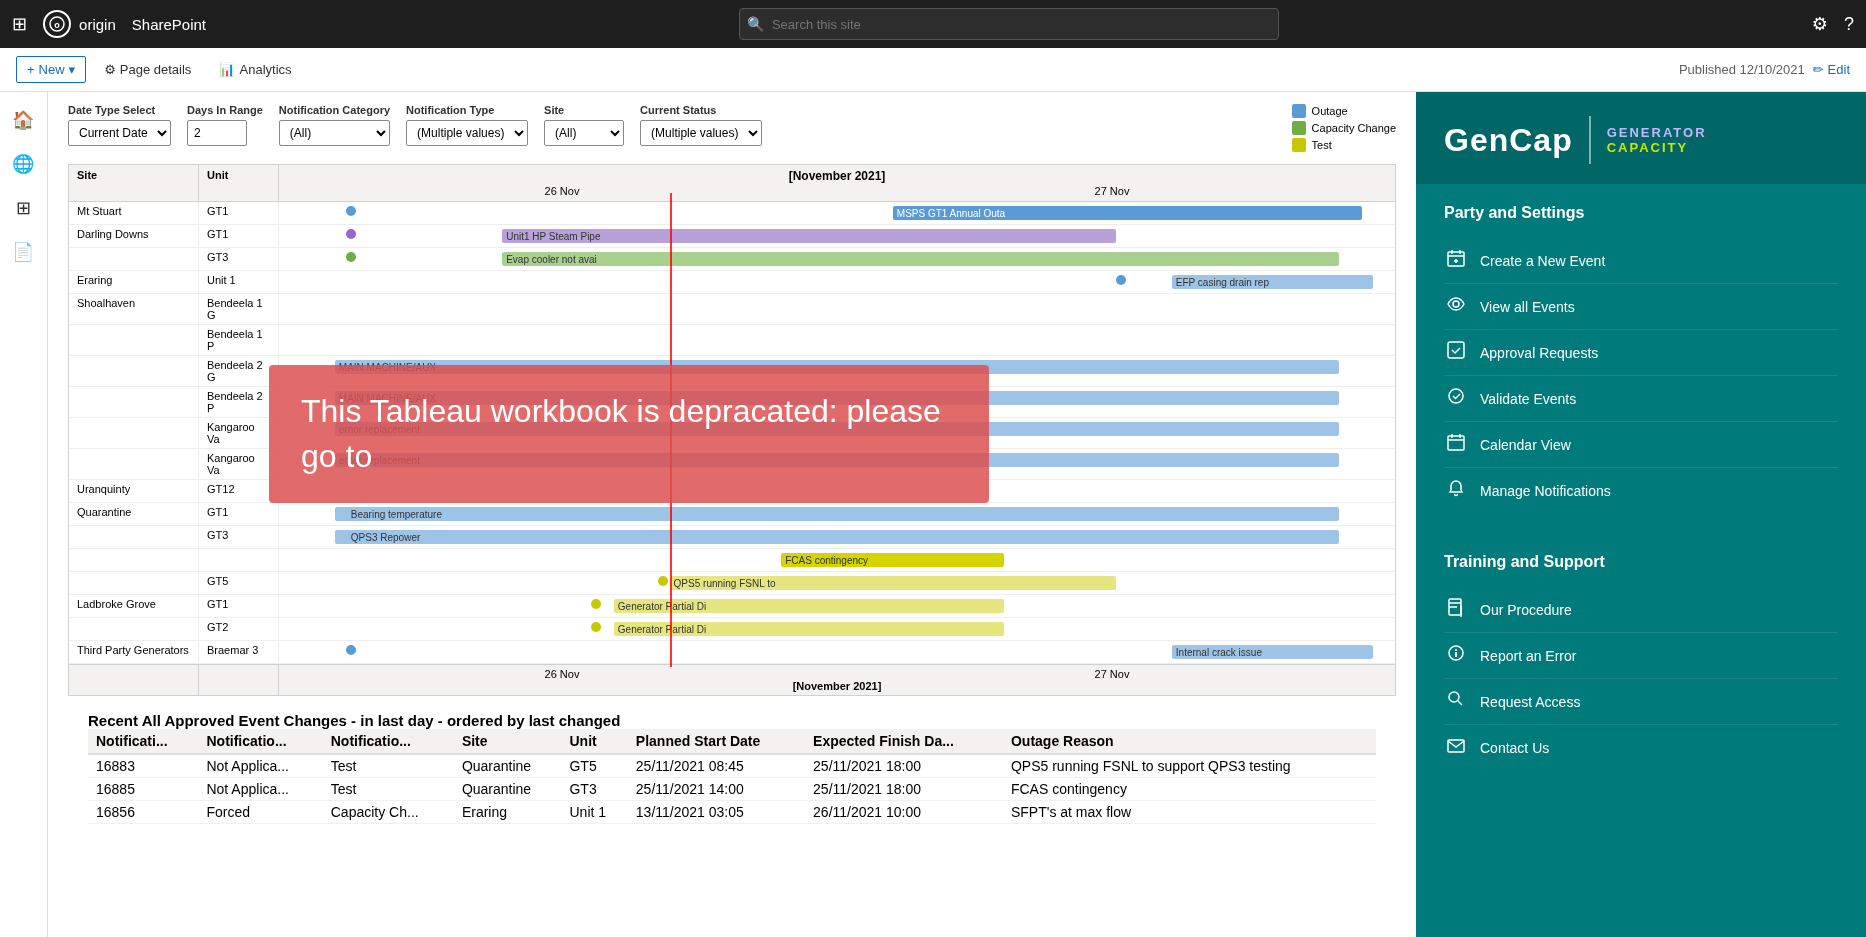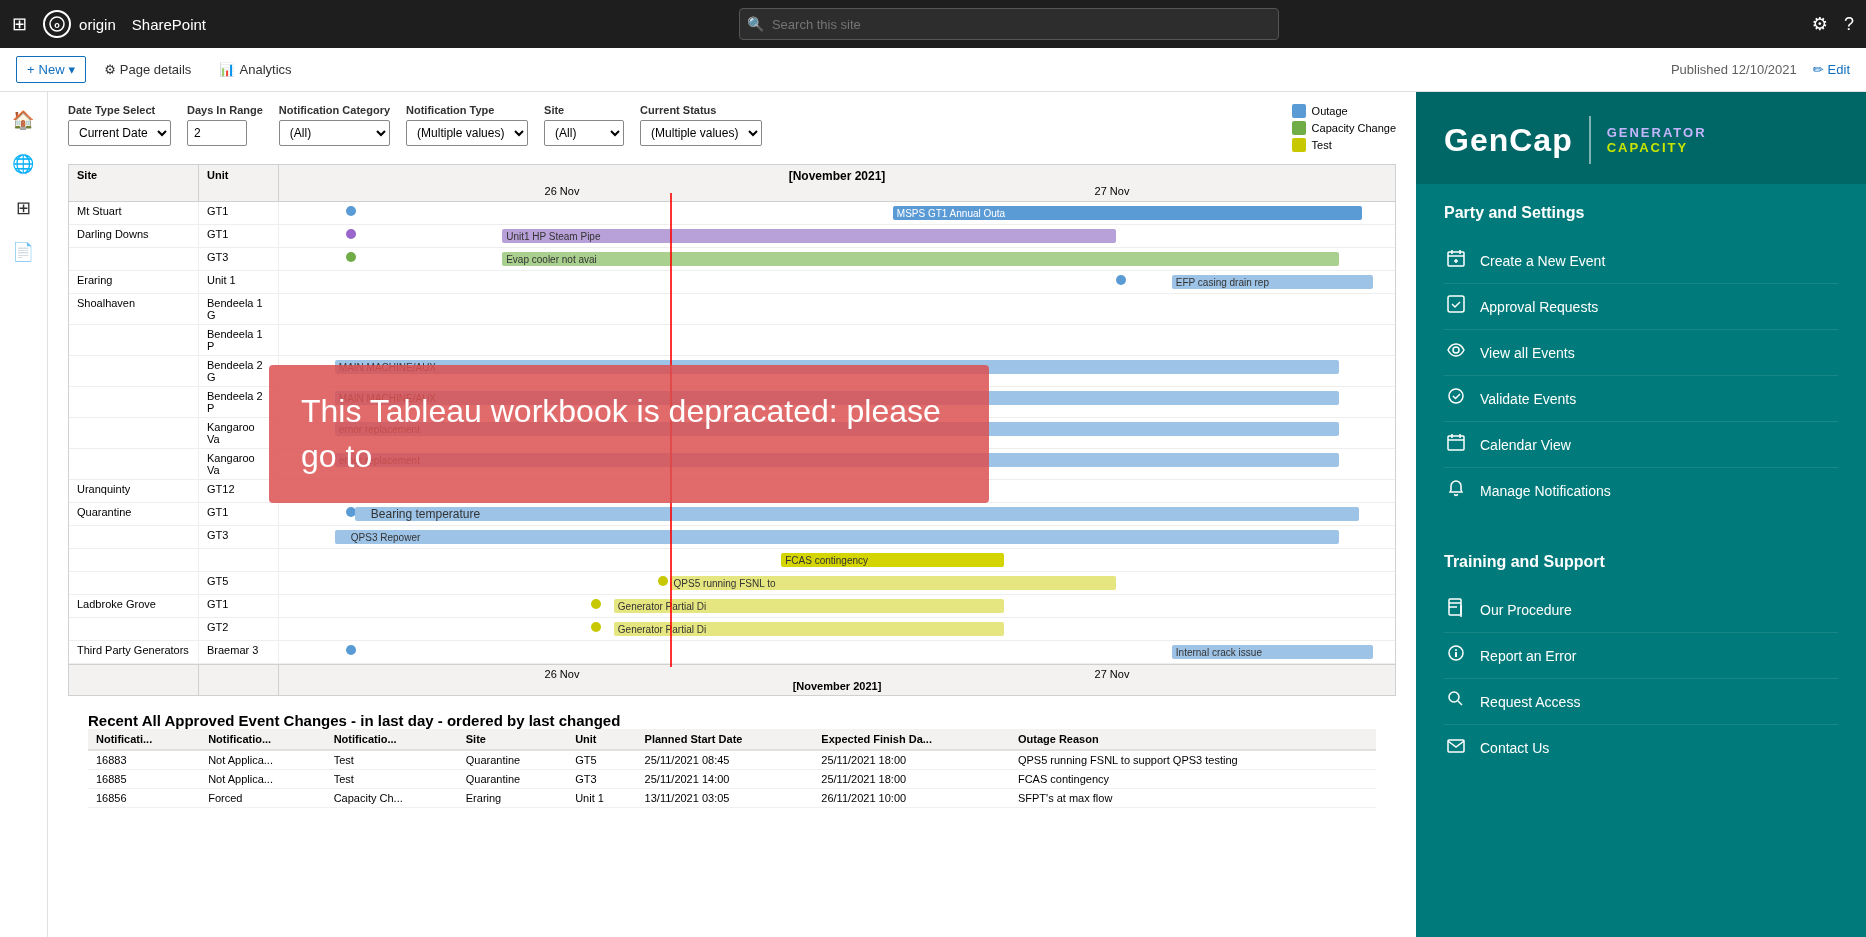--- a/index.html
+++ b/index.html
@@ -116,21 +116,21 @@
       color: #323130;
       font-size: 13px;
       cursor: pointer;
       background: transparent;
       border: none;
     }
     .secondbar-right {
       margin-left: auto;
       display: flex;
       align-items: center;
-      gap: 16px;
+      gap: 8px;
       color: #605e5c;
       font-size: 13px;
     }
     .btn-edit {
       display: flex;
       align-items: center;
       gap: 4px;
       color: #106ebe;
       font-size: 13px;
       cursor: pointer;
@@ -329,21 +329,21 @@
     .bottom-section {
       padding: 0 20px 16px;
     }
     .bottom-title {
       font-size: 15px;
       font-weight: 600;
     }
     .data-table {
       width: 100%;
       border-collapse: collapse;
-      font-size: 11px;
+      font-size: 14px;
     }
     .data-table th {
       background: #f3f2f1;
       padding: 4px 8px;
       text-align: left;
       border-bottom: 2px solid #e0e0e0;
       font-weight: 600;
       white-space: nowrap;
     }
     .data-table td {
@@ -560,21 +560,21 @@
         <div style="display:grid; grid-template-columns:130px 80px 1fr; border-bottom:1px solid #eee;">
           <div style="padding:3px 8px;font-size:11px;border-right:1px solid #eee;">Uranquinty</div>
           <div style="padding:3px 8px;font-size:11px;border-right:1px solid #eee;">GT12</div>
           <div style="padding:3px 8px;font-size:11px;position:relative;height:22px;"></div>
         </div>
         <div style="display:grid; grid-template-columns:130px 80px 1fr; border-bottom:1px solid #eee;">
           <div style="padding:3px 8px;font-size:11px;border-right:1px solid #eee;">Quarantine</div>
           <div style="padding:3px 8px;font-size:11px;border-right:1px solid #eee;">GT1</div>
           <div style="padding:3px 8px;font-size:11px;position:relative;height:22px;">
             <div style="position:absolute;left:6%;top:4px;width:10px;height:10px;background:#5b9bd5;border-radius:50%;"></div>
-            <div style="position:absolute;left:5%;top:4px;width:90%;height:14px;background:#9dc3e6;border-radius:2px;display:flex;align-items:center;padding-left:16px;font-size:12px;color:#333;overflow:hidden;margin-left:20px;">Bearing temperature</div>
+            <div style="position:absolute;left:5%;top:4px;width:90%;height:14px;background:#9dc3e6;border-radius:2px;display:flex;align-items:center;padding-left:16px;font-size:10px;color:#333;overflow:hidden;">Bearing temperature</div>
           </div>
         </div>
         <div style="display:grid; grid-template-columns:130px 80px 1fr; border-bottom:1px solid #eee;">
           <div style="padding:3px 8px;font-size:11px;border-right:1px solid #eee;"></div>
           <div style="padding:3px 8px;font-size:11px;border-right:1px solid #eee;">GT3</div>
           <div style="padding:3px 8px;font-size:11px;position:relative;height:22px;">
             <div style="position:absolute;left:6%;top:4px;width:10px;height:10px;background:#5b9bd5;border-radius:50%;"></div>
             <div style="position:absolute;left:5%;top:4px;width:90%;height:14px;background:#9dc3e6;border-radius:2px;display:flex;align-items:center;padding-left:16px;font-size:10px;color:#333;overflow:hidden;">QPS3 Repower</div>
           </div>
         </div>
@@ -711,35 +711,35 @@
               <path d="M6 2v4M14 2v4" stroke="white" stroke-width="1.5"></path>
               <path d="M10 11v4M8 13h4" stroke="white" stroke-width="1.5"></path>
             </svg>
         </span>
         <span>Create a New Event</span>
       </div>
 
       <div class="right-panel-item">
         <span class="right-panel-item-icon">
           <svg width="20" height="20" viewBox="0 0 20 20" fill="none">
+              <circle cx="10" cy="10" r="3" stroke="white" stroke-width="1.5"></circle>
+              <path d="M2 10C4 6 7 4 10 4s6 2 8 6c-2 4-5 6-8 6s-6-2-8-6z" stroke="white" stroke-width="1.5"></path>
+            </svg>
+        </span>
+        <span>View all Events</span>
+      </div>
+
+      <div class="right-panel-item">
+        <span class="right-panel-item-icon">
+          <svg width="20" height="20" viewBox="0 0 20 20" fill="none">
               <rect x="2" y="2" width="16" height="16" rx="2" stroke="white" stroke-width="1.5"></rect>
               <path d="M6 10l3 3 5-5" stroke="white" stroke-width="1.5"></path>
             </svg>
         </span>
         <span>Approval Requests</span>
-      </div>
-
-      <div class="right-panel-item">
-        <span class="right-panel-item-icon">
-          <svg width="20" height="20" viewBox="0 0 20 20" fill="none">
-              <circle cx="10" cy="10" r="3" stroke="white" stroke-width="1.5"></circle>
-              <path d="M2 10C4 6 7 4 10 4s6 2 8 6c-2 4-5 6-8 6s-6-2-8-6z" stroke="white" stroke-width="1.5"></path>
-            </svg>
-        </span>
-        <span>View all Events</span>
       </div>
 
       <div class="right-panel-item">
         <span class="right-panel-item-icon">
           <svg width="20" height="20" viewBox="0 0 20 20" fill="none">
               <circle cx="10" cy="10" r="7" stroke="white" stroke-width="1.5"></circle>
               <path d="M7 10l2.5 2.5L14 8" stroke="white" stroke-width="1.5"></path>
             </svg>
         </span>
         <span>Validate Events</span>

